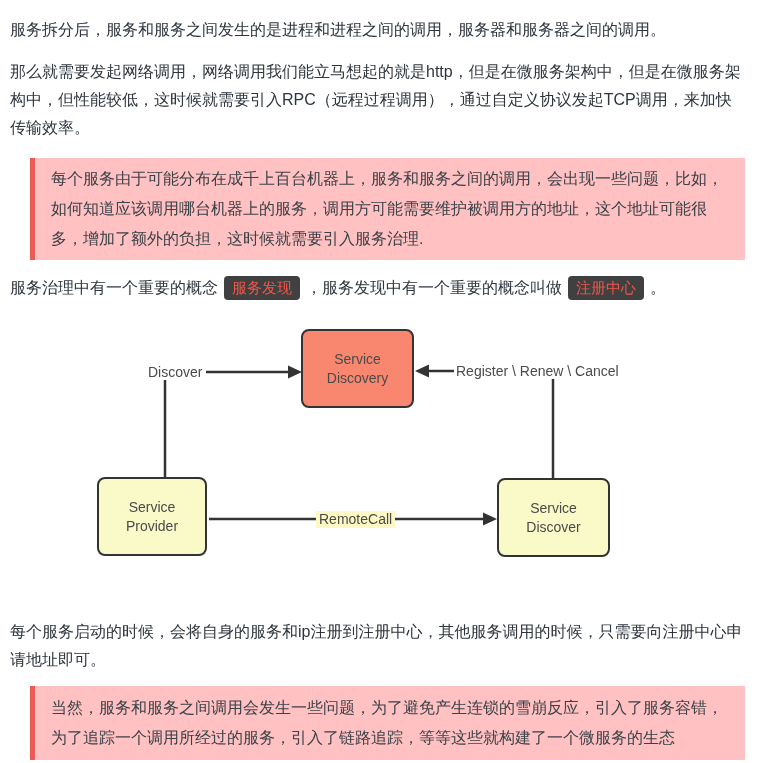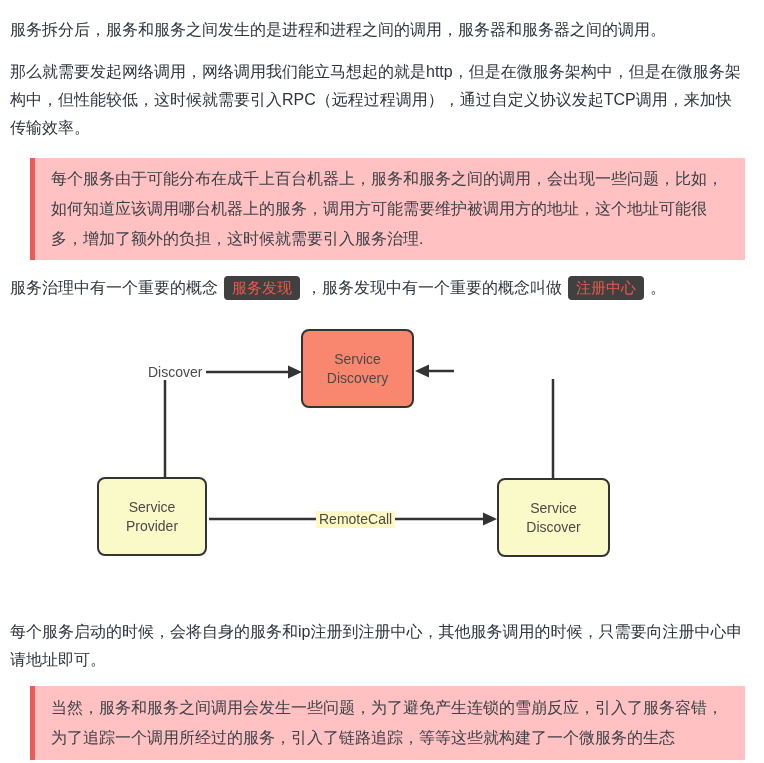--- a/index.html
+++ b/index.html
@@ -112,20 +112,21 @@
     <div class="dnode dnode-consumer">
       <span>Service</span>
       <span>Provider</span>
     </div>
     <div class="dnode dnode-provider">
       <span>Service</span>
       <span>Discover</span>
     </div>
 
     <div class="edge-label edge-label-discover">Discover</div>
+    <div class="edge-label edge-label-register">Register \ Renew \ Cancel</div>
     <div class="edge-label edge-label-remotecall">RemoteCall</div>
   </div>
 
   <p class="para-4">每个服务启动的时候，会将自身的服务和ip注册到注册中心，其他服务调用的时候，只需要向注册中心申请地址即可。</p>
 
   <blockquote class="quote quote-2">
     <p>当然，服务和服务之间调用会发生一些问题，为了避免产生连锁的雪崩反应，引入了服务容错，为了追踪一个调用所经过的服务，引入了链路追踪，等等这些就构建了一个微服务的生态</p>
   </blockquote>
 
 </div>

